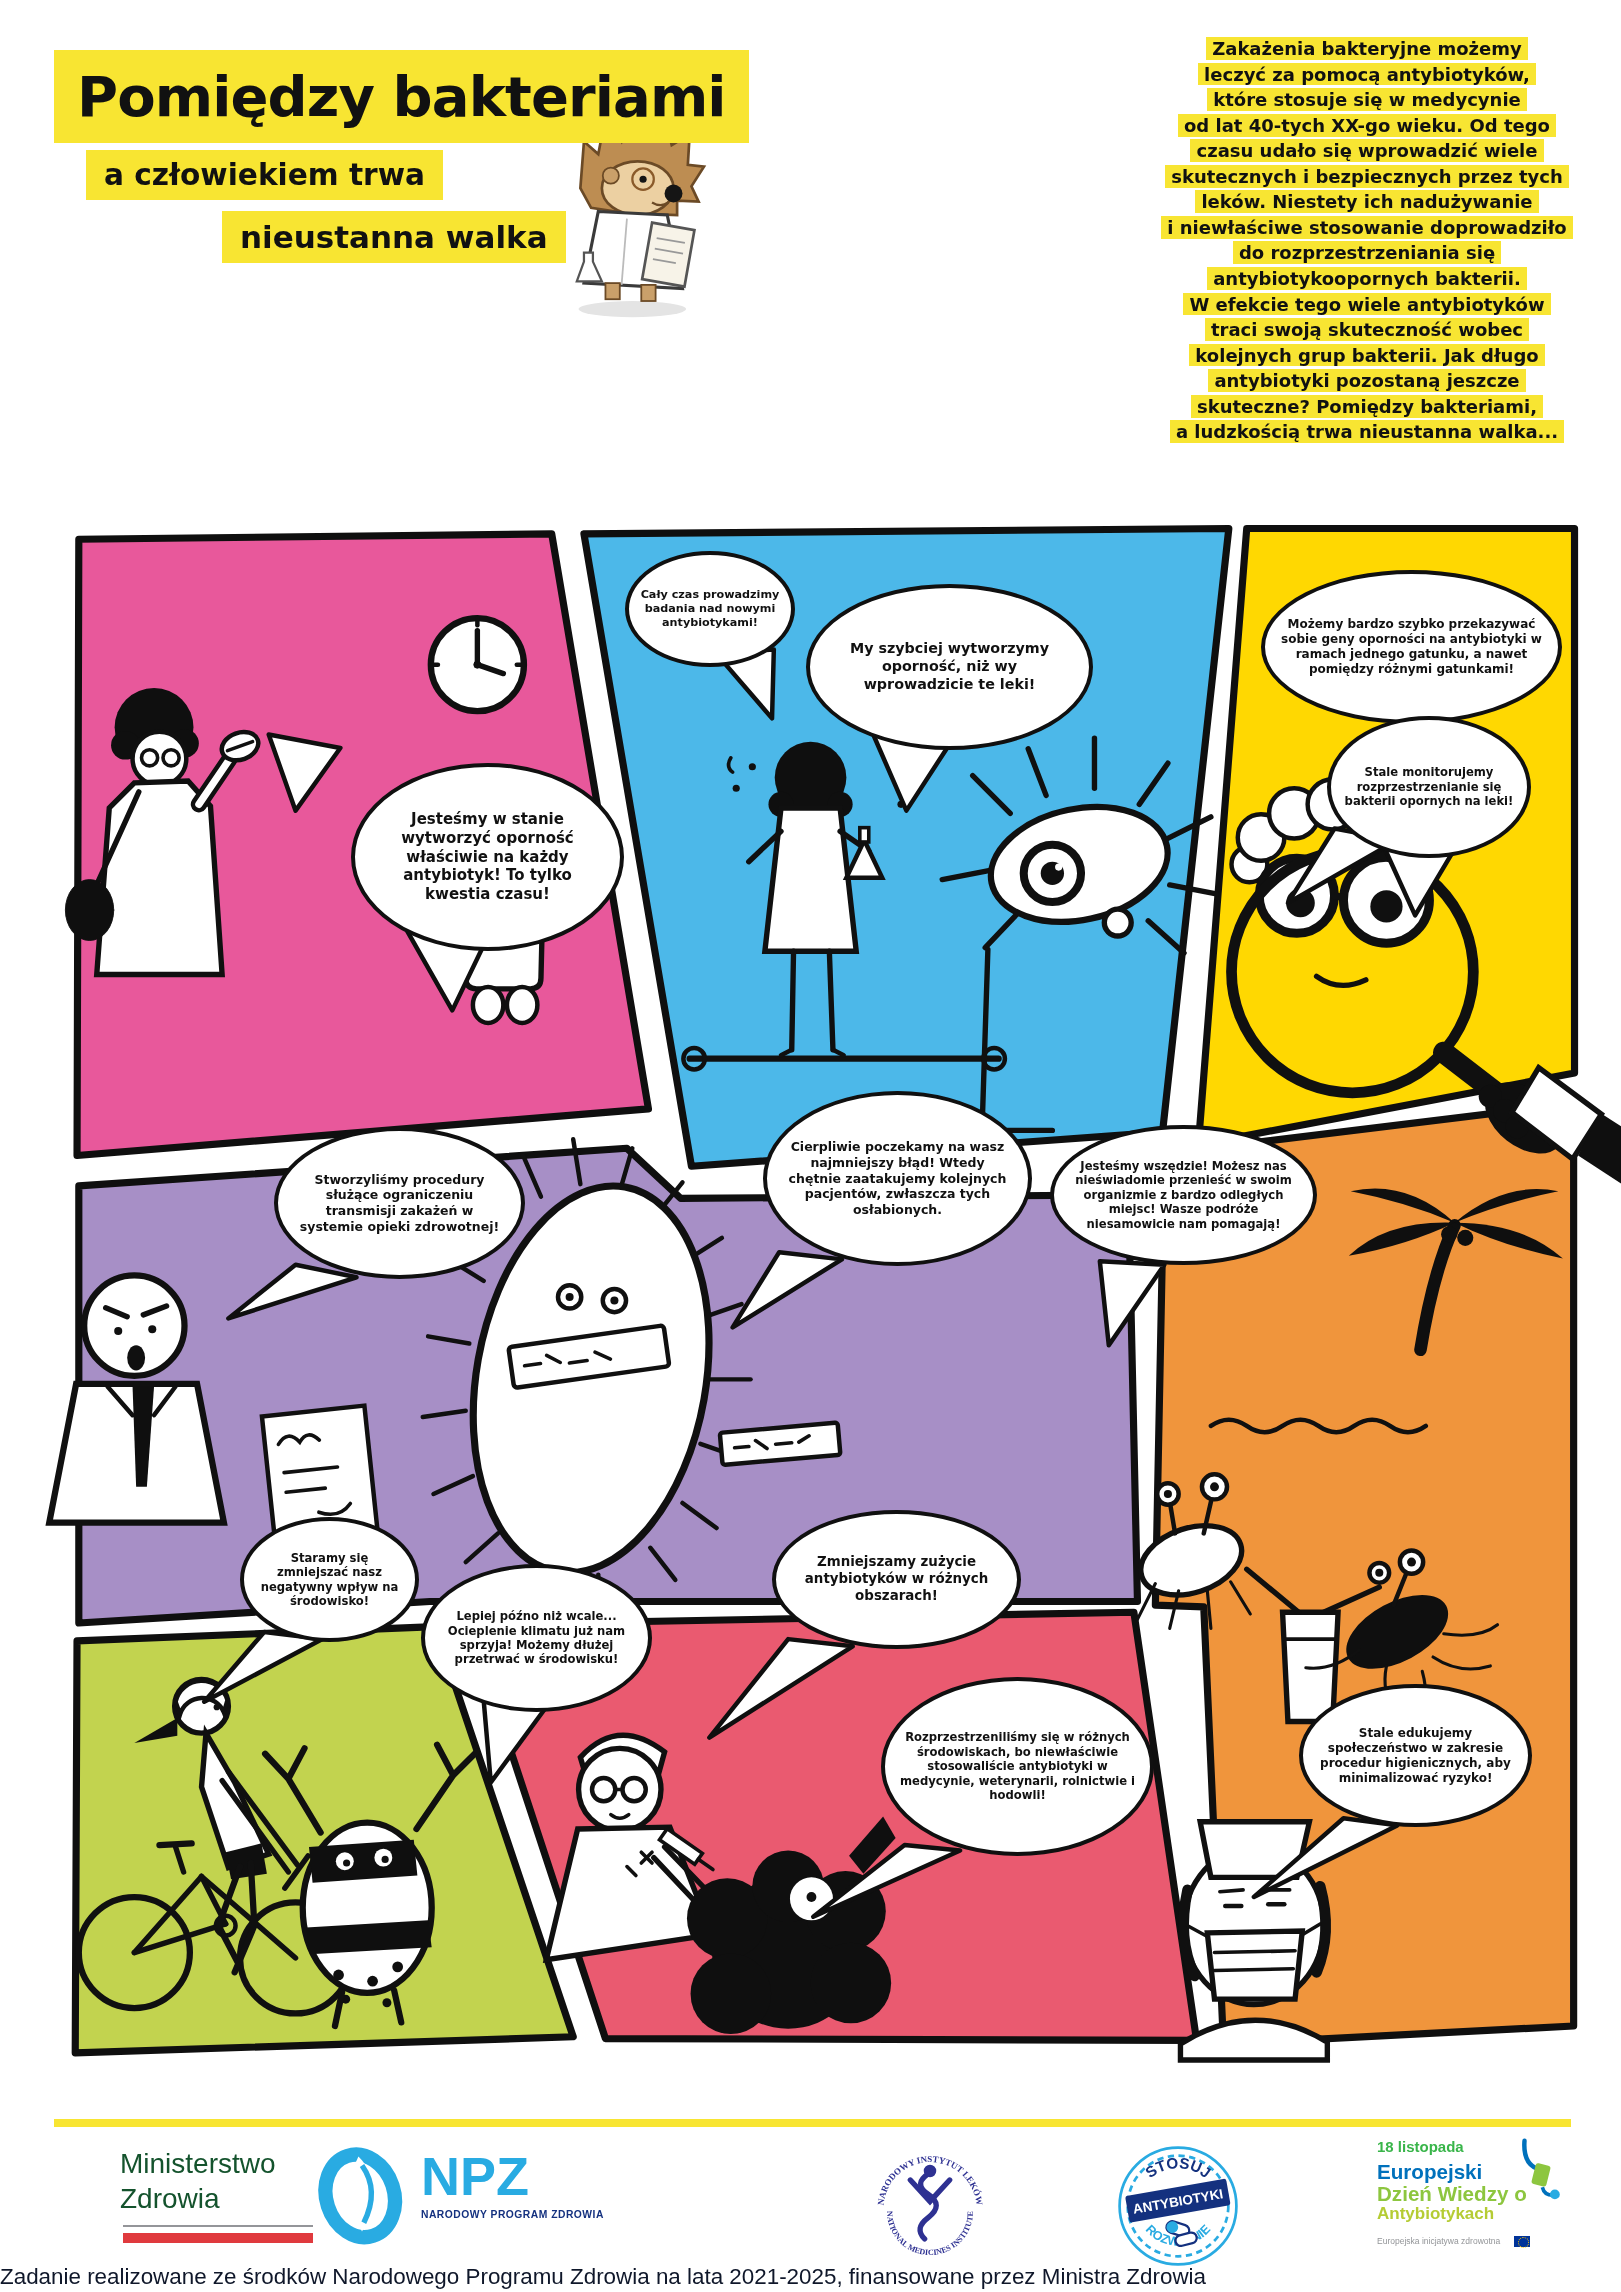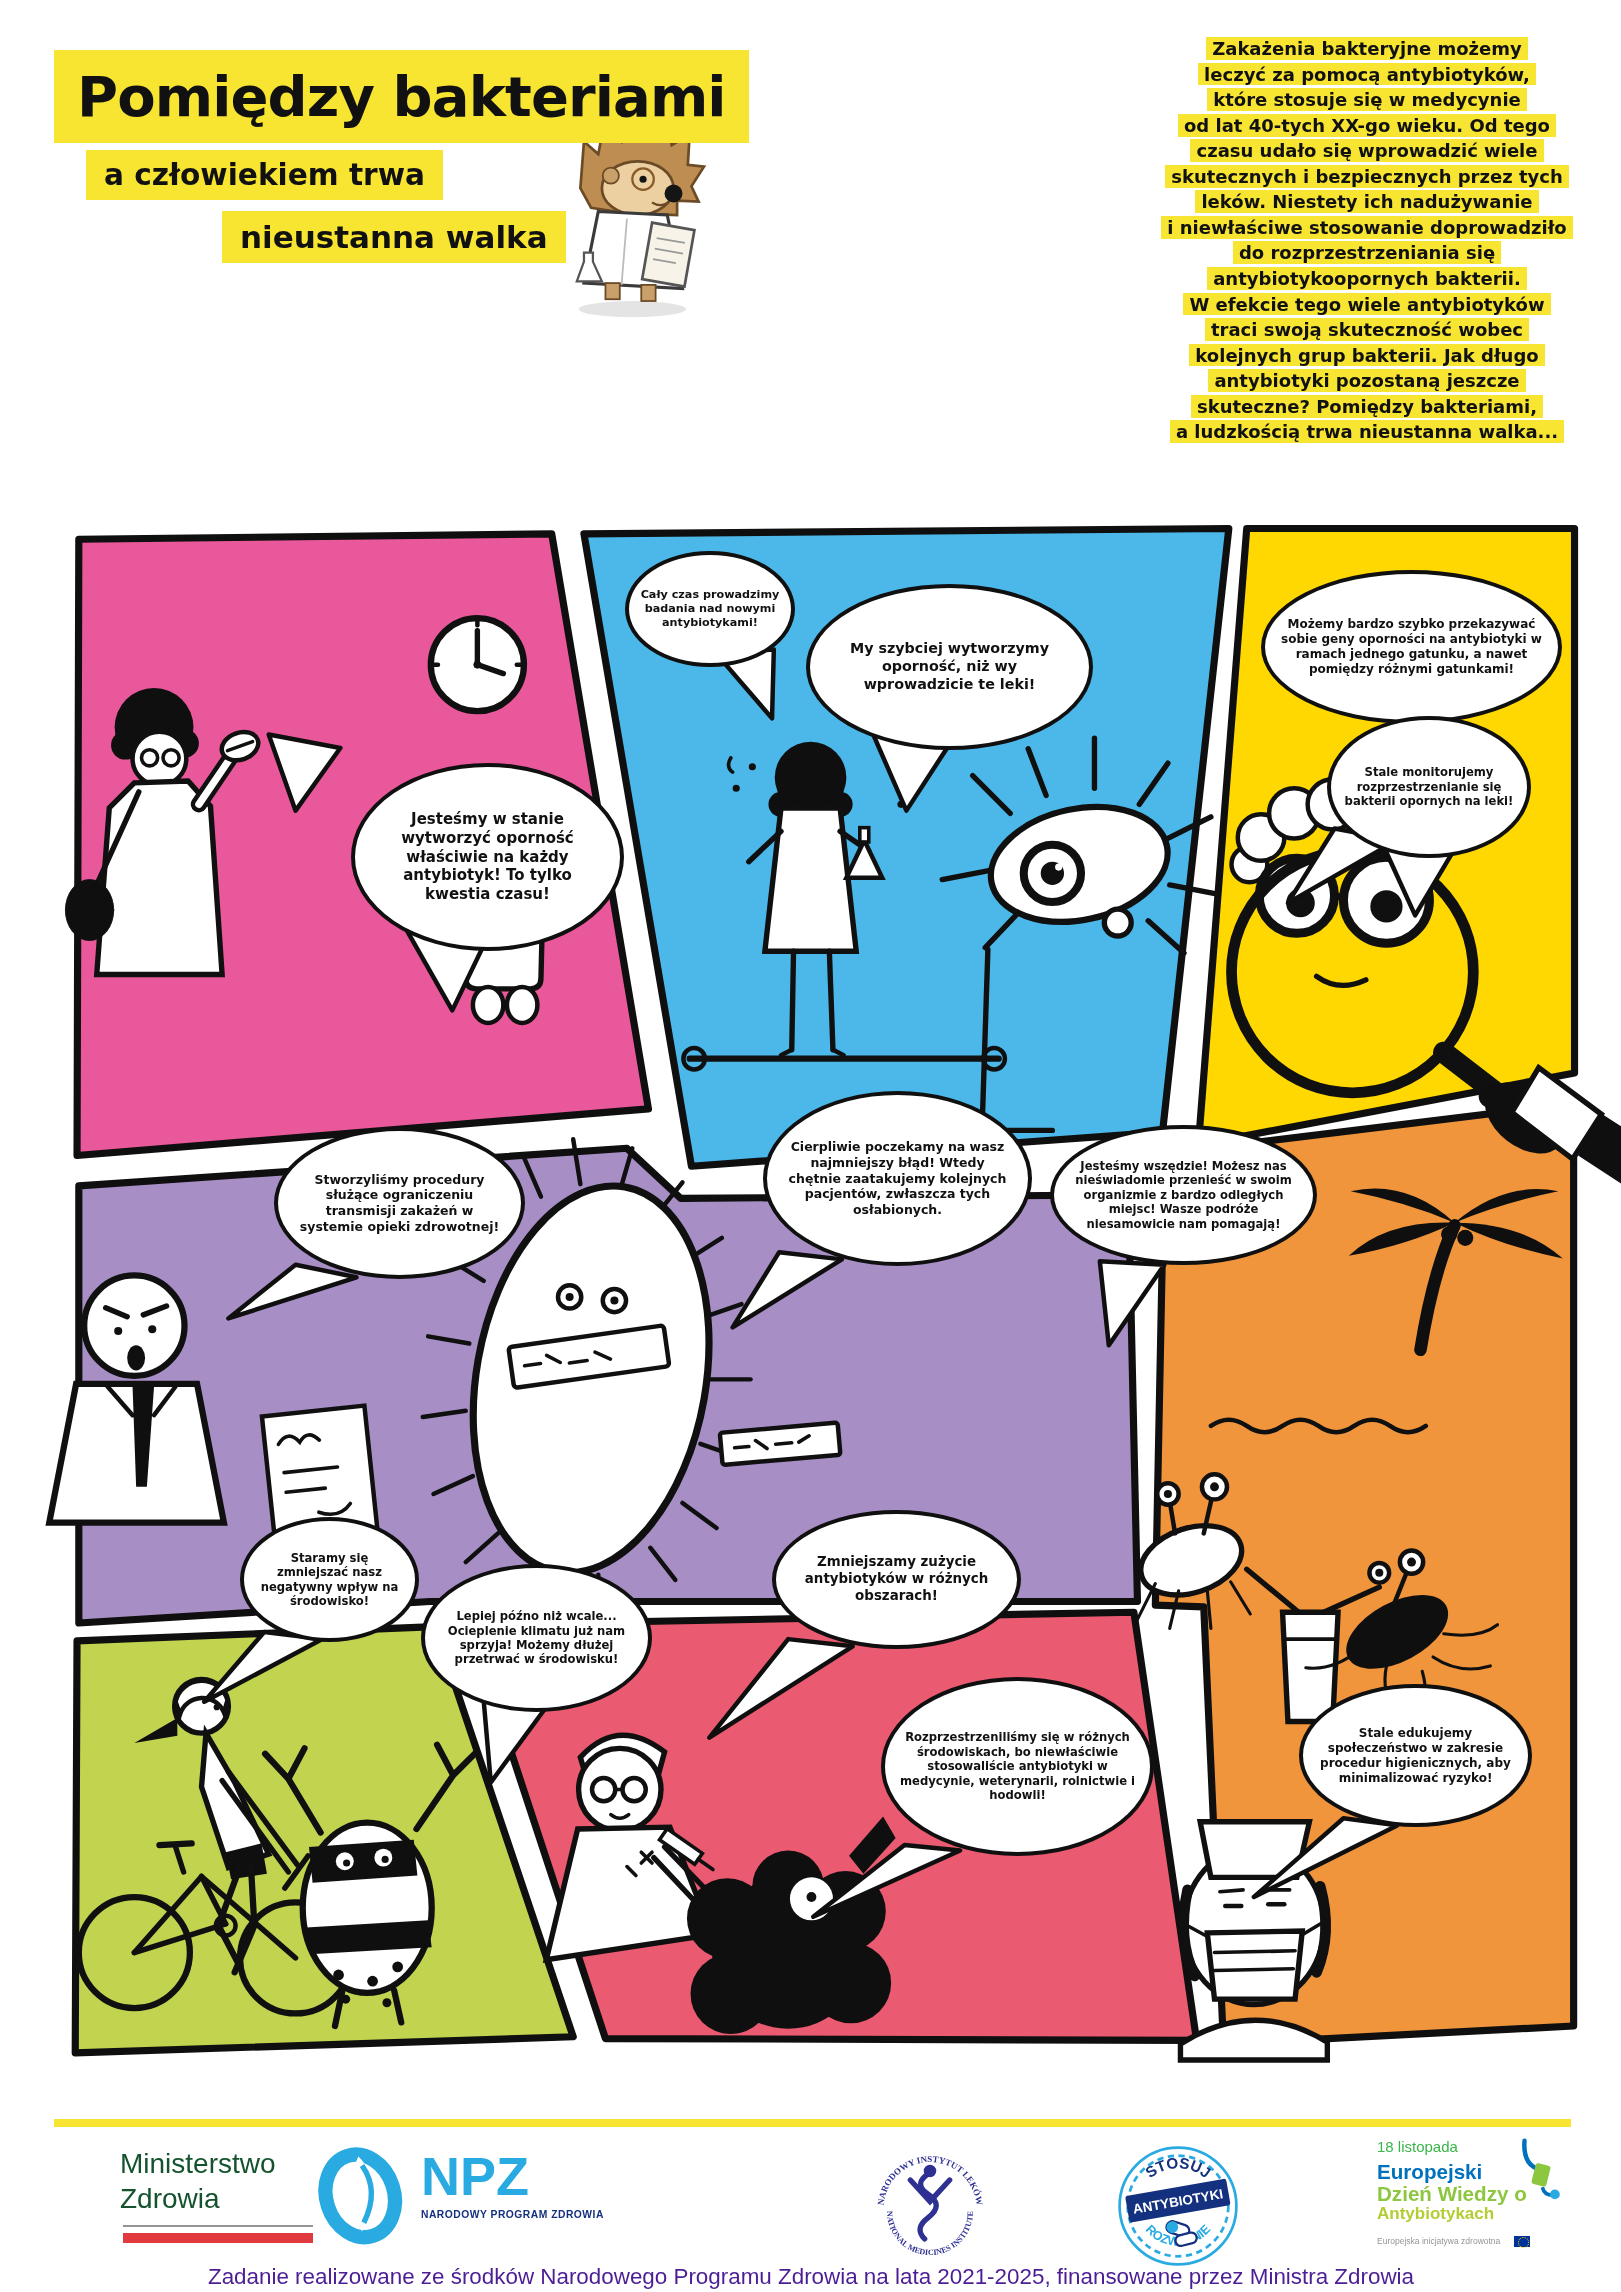--- a/index.html
+++ b/index.html
@@ -13,34 +13,34 @@
   .title2{left:86px;top:158px;font-size:29.6px}
   .title2 .hl{padding:8px 18px}
   .title3{left:222px;top:219px;font-size:31px}
   .title3 .hl{padding:8px 18px}
   .intro{position:absolute;left:1116px;top:36px;width:502px;z-index:4;
          font-size:18px;font-weight:bold;line-height:1.42;text-align:center}
   .intro .hl{padding:0.9px 6.3px}
   .bubble{position:absolute;z-index:5;background:#fff;border:4.5px solid #101010;border-radius:50%;
           display:flex;align-items:center;justify-content:center;text-align:center;
           font-weight:bold;line-height:1.25;padding:10.7px 16px;box-sizing:border-box}
-  .footer-note{position:absolute;left:0;right:0;top:2264px;z-index:4;text-align:center;
-               font-family:"Liberation Sans",sans-serif;font-size:22.4px;color:#4c1d95}
+  .footer-note{position:absolute;left:0;right:0;top:2264px;z-index:4;text-align:left;
+               font-family:"Liberation Sans",sans-serif;font-size:22.4px;color:#0f172a}
   .yellow-rule{position:absolute;left:54px;top:2119px;width:1517px;height:8px;background:#f8e532;z-index:3}
   .ministry{position:absolute;left:120px;top:2146px;z-index:4;font-family:"Liberation Sans",sans-serif;
             font-size:28px;color:#14532d;line-height:1.25}
   .ministry-flag{position:absolute;left:123px;top:2225px;width:190px;z-index:4}
   .ministry-flag .l1{height:1.8px;background:#949599}
   .ministry-flag .l2{height:9.9px;background:#e03a3e;margin-top:6.3px}
   .npz{position:absolute;left:312px;top:2142px;z-index:4;display:flex;align-items:flex-start}
   .npz-abbr{font-family:"Liberation Sans",sans-serif;font-size:54px;font-weight:bold;color:#29abe2;line-height:1;margin-top:7.2px}
   .npz-sub{font-family:"Liberation Sans",sans-serif;font-size:10.3px;font-weight:bold;color:#14317f;letter-spacing:0.5px;margin-top:5.4px}
   .logo{position:absolute;z-index:4}
   .euro{position:absolute;left:1377px;top:2139px;width:188px;z-index:4;font-family:"Liberation Sans",sans-serif;line-height:1.08}
-  .euro .date{color:#39b54a;font-size:15px;font-weight:normal;margin-bottom:5.4px}
+  .euro .date{color:#39b54a;font-size:15px;font-weight:bold;margin-bottom:5.4px}
   .euro .l1{color:#0071bc;font-size:20.6px;font-weight:bold}
   .euro .l2{color:#8dc63f;font-size:20.6px;font-weight:bold}
   .euro .l3{color:#b5cc34;font-size:17px;font-weight:bold}
   .euro .sub{margin-top:12.5px;color:#939598;font-size:8.5px;display:flex;align-items:center;gap:14px}
   .eu-flag{display:inline-block;width:16px;height:10.7px;background:#039;position:relative}
   .eu-flag i{position:absolute;left:3.6px;top:0.9px;width:9px;height:9px;border:0.9px dotted #fc0;border-radius:50%}
   .steth{position:absolute;left:1512px;top:2137px;z-index:4}
 </style>
 </head>
 <body>

